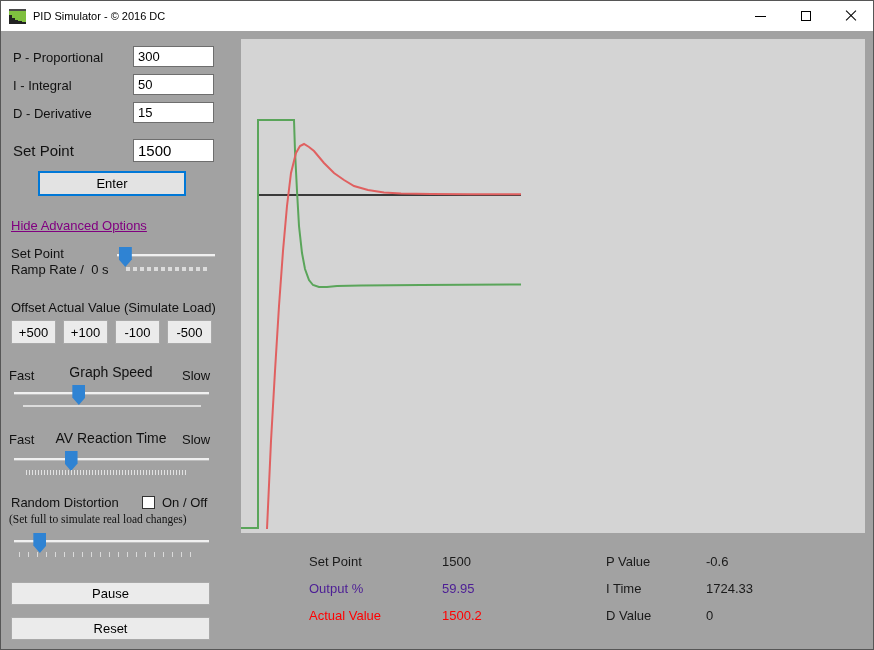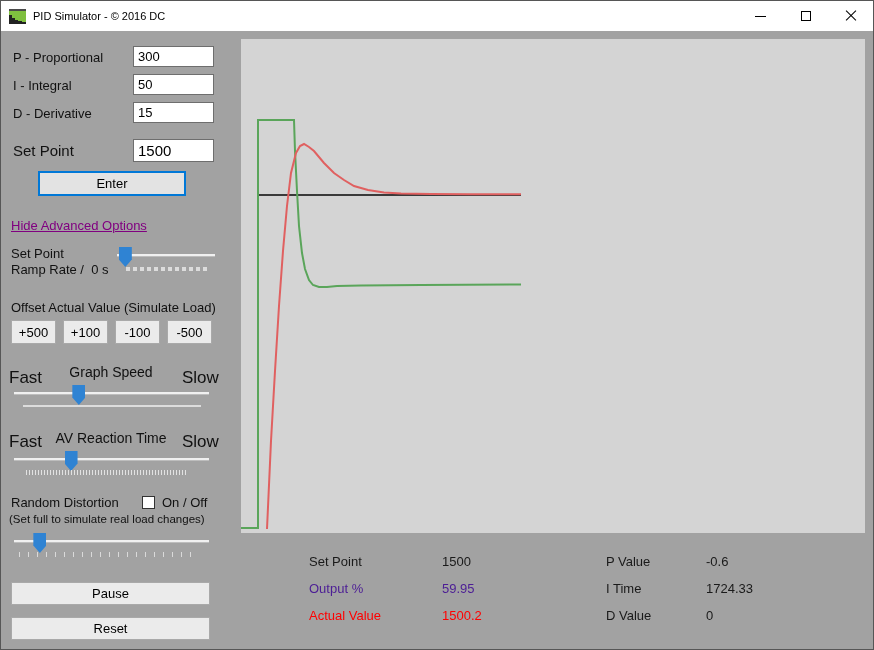--- a/index.html
+++ b/index.html
@@ -16,21 +16,21 @@
   .win-btn { width:45px; height:30px; display:flex; align-items:center; justify-content:center; cursor:default; }
   .glyph-min { width:11px; height:1px; background:#000; }
   .glyph-max { width:10px; height:10px; border:1px solid #000; }
   .glyph-close { position:relative; width:12px; height:12px; }
   .glyph-close::before, .glyph-close::after { content:""; position:absolute; left:-1px; top:5px; width:14px; height:1px; background:#000; }
   .glyph-close::before { transform:rotate(45deg); }
   .glyph-close::after { transform:rotate(-45deg); }
 
   .lbl { font-size:13px; color:#111; white-space:nowrap; }
   .lbl-lg { font-size:15px; }
-  .lbl-sm { font-size:11.5px; }
+  .lbl-sm { font-size:11.5px;font-family:Liberation Serif, serif; }
 
   .tb { position:absolute; width:81px; height:21px; border:1px solid #6e6e6e; background:#fff; font-family:"Liberation Sans",sans-serif; font-size:13px; padding:8px 4px; color:#000; }
   .tb-lg { height:23px; font-size:15px; }
 
   .btn { background:#ebebeb; border:1px solid #a9a9a9; font-family:"Liberation Sans",sans-serif; font-size:13px; color:#000;text-align:center; }
   .enter-btn { position:absolute; left:37px; top:170px; width:148px; height:25px; background:#e3e3e3; border:2px solid #0078d7; font-size:13px; }
   .offset-btn { width:45px; height:24px; margin-right:7px; }
   .wide-btn { position:absolute; left:10px; width:199px; height:23px; }
 
   .link { font-size:13px; color:#800080; text-decoration:underline; cursor:pointer; }
@@ -43,21 +43,21 @@
   .ticks-line  { height:2px; background:#dcdcdc; }
   .ticks-fine  { height:5px; background:repeating-linear-gradient(90deg,#e2e2e2 0 1px,transparent 1px 3px); }
   .ticks-spaced{ height:5px; background:repeating-linear-gradient(90deg,#dadada 0 1px,transparent 1px 9px); }
 
   .checkbox { position:absolute; width:13px; height:13px; background:#fff; border:1px solid #333; }
 
   .graph { position:absolute; left:240px; top:38px; width:624px; height:494px; background:#d4d4d4; }
 
   .readout-row { position:absolute; height:16px; font-size:13px; white-space:nowrap; }
   .readout-row .rlabel { display:inline-block; }
-  .slow-fast { font-size:17px; }
+  .slow-fast { font-size:13px; }
   .sl-title { font-size:14px; text-align:center; }
 </style>
 </head>
 <body>
 
 <div class="window">
 
   <div class="titlebar">
     <svg class="app-icon" viewBox="0 0 17 15">
       <rect x="0" y="0" width="17" height="15" fill="#7fbf3f"></rect>

